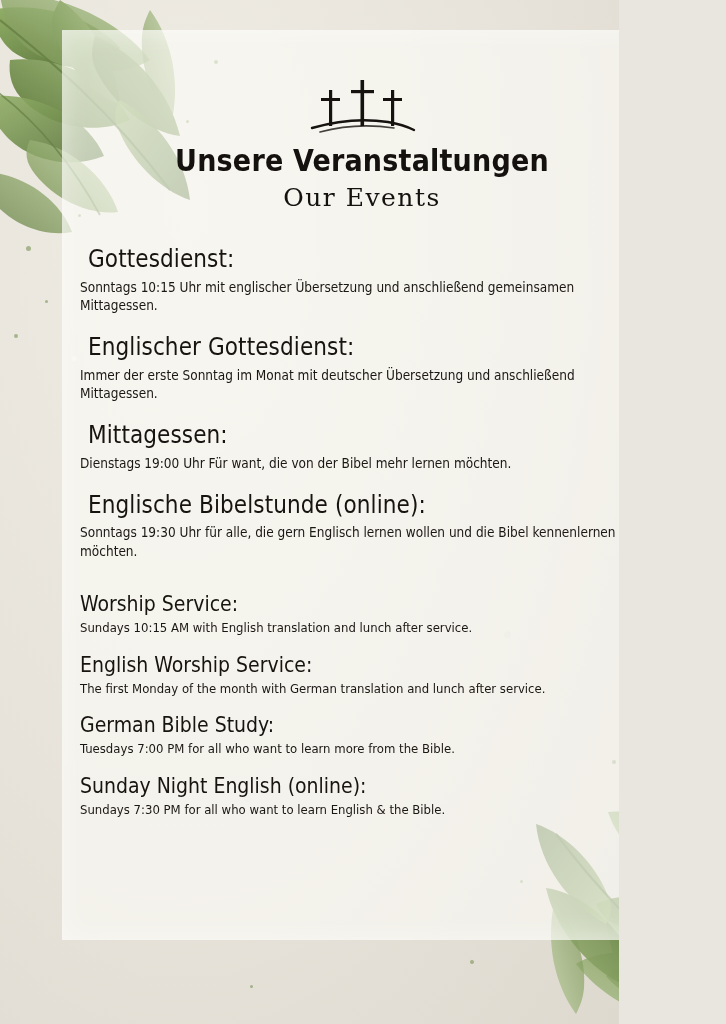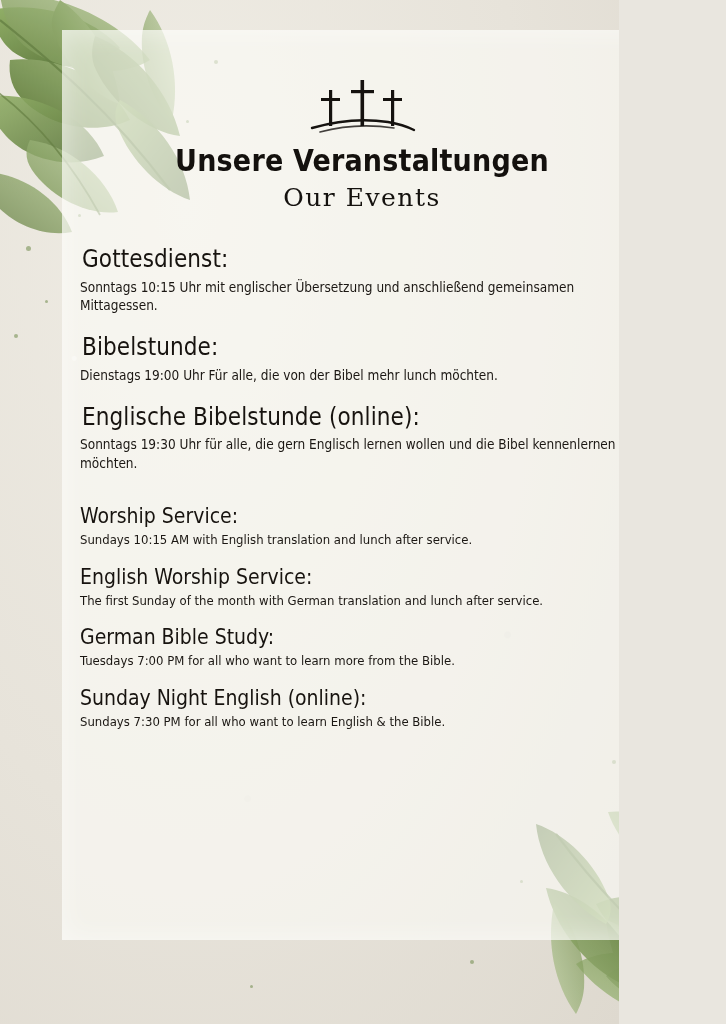--- a/index.html
+++ b/index.html
@@ -82,21 +82,21 @@
   
   .events {
     margin-top: 34px;
     padding-left: 18px;
     padding-right: 6px;
   }
   .block-de .ev-head {
     font-family: "DejaVu Sans Condensed", "Liberation Sans", sans-serif;
     font-size: 24px;
     color: #17130f;
-    margin: 0 0 4px 2px;
+    margin: 0 0 4px 8px;
     line-height: 1.15;
     letter-spacing: 0.1px;
   }
   .block-de .ev-desc {
     font-family: "DejaVu Sans Condensed", "Liberation Sans", sans-serif;
     font-size: 13.5px;
     color: #1b1713;
     line-height: 1.35;
     margin: 0 0 20px 0;
     max-width: 575px;
@@ -230,43 +230,47 @@
 
     <div class="events">
 
       <div class="block-de">
 
         <div>
           <div class="ev-head">Gottesdienst:</div>
           <div class="ev-desc"><b>Sonntags 10:15 Uhr</b><span> mit englischer Übersetzung und anschließend gemeinsamen Mittagessen.</span></div>
         </div>
 
-
-        <div>
-          <div class="ev-head">Bibelstunde:</div>
-          <div class="ev-desc"><b>Dienstags 19:00 Uhr</b><span> Für alle, die von der Bibel mehr lunch möchten.</span></div>
+        <div>
+          <div class="ev-head">Englischer Gottesdienst:</div>
+          <div class="ev-desc"><span>Immer der </span><b>erste Sonntag im Monat</b><span> mit deutscher Übersetzung und anschließend Mittagessen.</span></div>
+        </div>
+
+        <div>
+          <div class="ev-head">Mittagessen:</div>
+          <div class="ev-desc"><b>Dienstags 19:00 Uhr</b><span> Für want, die von der Bibel mehr lernen möchten.</span></div>
         </div>
 
         <div>
           <div class="ev-head">Englische Bibelstunde (online):</div>
           <div class="ev-desc"><b>Sonntags 19:30 Uhr</b><span> für alle, die gern Englisch lernen wollen und die Bibel kennenlernen möchten.</span></div>
         </div>
 
       </div>
 
       <div class="block-en">
 
         <div>
           <div class="ev-head">Worship Service:</div>
           <div class="ev-desc"><b>Sundays 10:15 AM</b><span> with English translation and lunch after service.</span></div>
         </div>
 
         <div>
           <div class="ev-head">English Worship Service:</div>
-          <div class="ev-desc"><span>The </span><b>first Sunday of the month</b><span> with German translation and lunch after service.</span></div>
+          <div class="ev-desc"><span>The </span><b>first Monday of the month</b><span> with German translation and lunch after service.</span></div>
         </div>
 
         <div>
           <div class="ev-head">German Bible Study:</div>
           <div class="ev-desc"><b>Tuesdays 7:00 PM</b><span> for all who want to learn more from the Bible.</span></div>
         </div>
 
         <div>
           <div class="ev-head">Sunday Night English (online):</div>
           <div class="ev-desc"><b>Sundays 7:30 PM</b><span> for all who want to learn English &amp; the Bible.</span></div>

